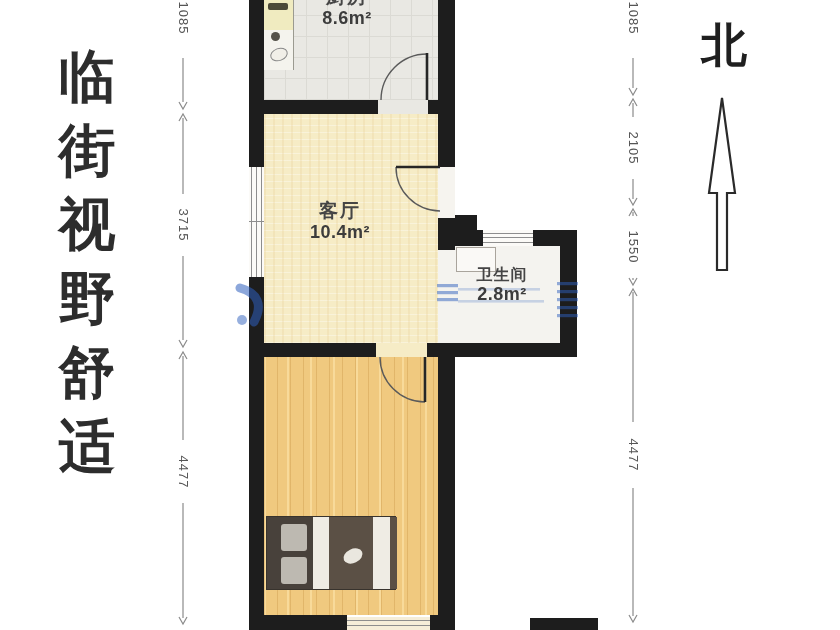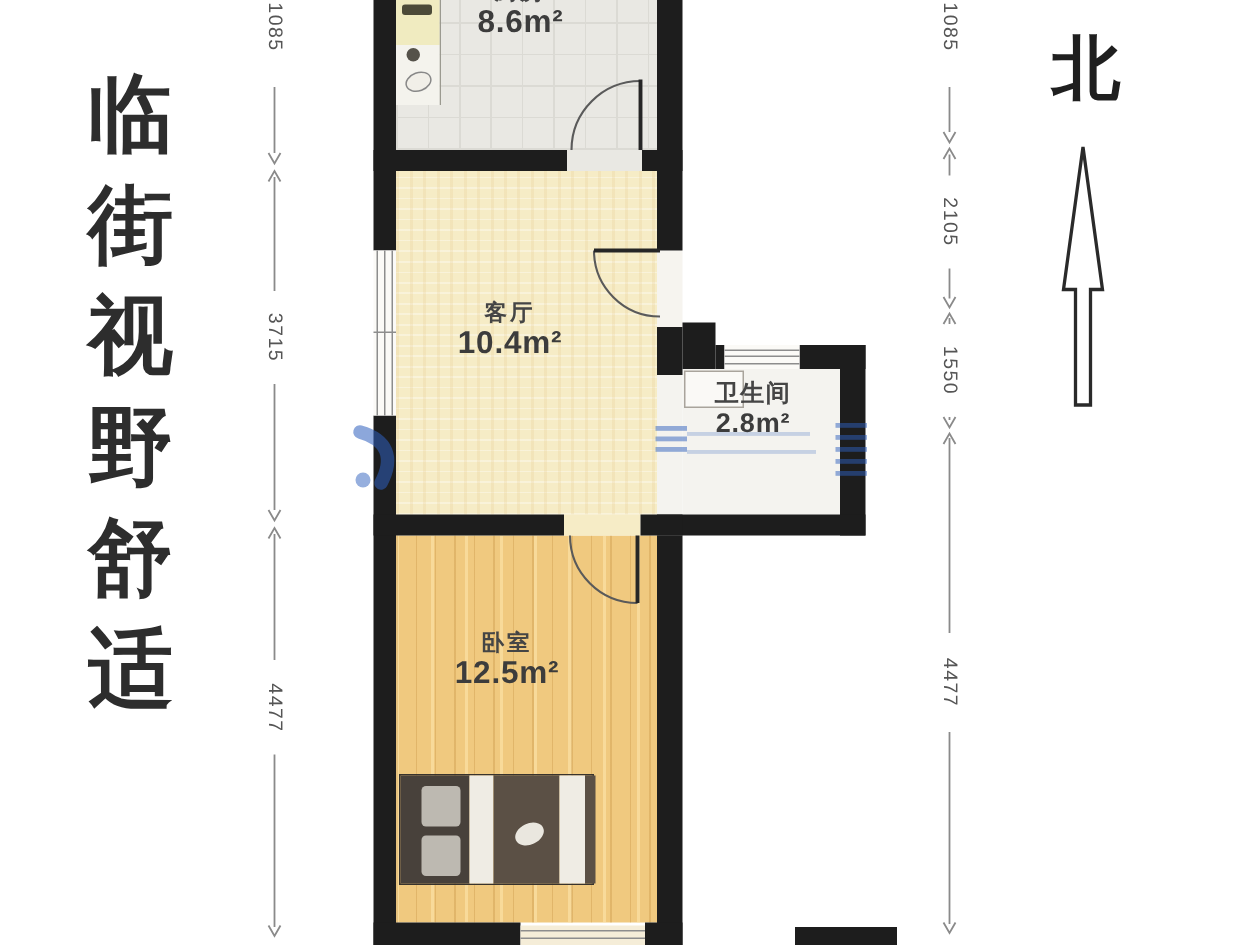--- a/index.html
+++ b/index.html
@@ -32,22 +32,22 @@
   .gap-fill{position:absolute;}
 
   
   .win{position:absolute;background:#fbfaf7;}
   .win .vl{position:absolute;top:0;bottom:0;width:1px;background:#8d8d8d;}
   .win .hl{position:absolute;left:0;right:0;height:1px;background:#8d8d8d;}
 
   
   .room-label{position:absolute;text-align:center;color:#454545;font-weight:700;line-height:1.15;
               transform:translateX(-50%);white-space:nowrap;}
-  .room-label .rname{display:block;font-size:15px;letter-spacing:2px;}
-  .room-label .rarea{display:block;font-size:21px;letter-spacing:.5px;color:#3c3c3c;}
+  .room-label .rname{display:block;font-size:19px;letter-spacing:2px;}
+  .room-label .rarea{display:block;font-size:18px;letter-spacing:.5px;color:#3c3c3c;}
   .room-label.small .rname{font-size:16px;letter-spacing:1px;}
   .room-label.small .rarea{font-size:18px;}
 
   
   .dim-label{position:absolute;width:60px;height:16px;text-align:center;font-size:13px;color:#555;
              background:#fff;transform:rotate(90deg);line-height:16px;letter-spacing:1px;}
 
   
   .counter{position:absolute;border-right:1px solid #9b9a90;}
   .counter .c-top{position:absolute;left:0;top:0;right:0;height:30px;background:#f0ebc0;}
@@ -177,27 +177,23 @@
   </svg>
 
   <div class="room-label" style="left:347px;top:-14px;">
     <span class="rname">厨房</span>
     <span class="rarea">8.6m²</span>
   </div>
   <div class="room-label" style="left:340px;top:200px;">
     <span class="rname">客厅</span>
     <span class="rarea">10.4m²</span>
   </div>
-  <div class="room-label small" style="left:502px;top:254px;">
+  <div class="room-label small" style="left:502px;top:266px;">
     <span class="rname">卫生间</span>
     <span class="rarea">2.8m²</span>
-  </div>
-  <div class="room-label" style="left:338px;top:420px;">
-    <span class="rname">卧室</span>
-    <span class="rarea">12.5m²</span>
   </div>
 
   <svg class="abs" style="left:168px;top:0;" width="32" height="630" viewBox="0 0 32 630">
     <g stroke="#8a8a8a" stroke-width="1.2" fill="none">
       <line x1="15" y1="58" x2="15" y2="102"></line>
       <line x1="15" y1="118" x2="15" y2="194"></line>
       <line x1="15" y1="256" x2="15" y2="340"></line>
       <line x1="15" y1="356" x2="15" y2="440"></line>
       <line x1="15" y1="503" x2="15" y2="618"></line>
       <polyline points="11,102 15,109 19,102"></polyline>

